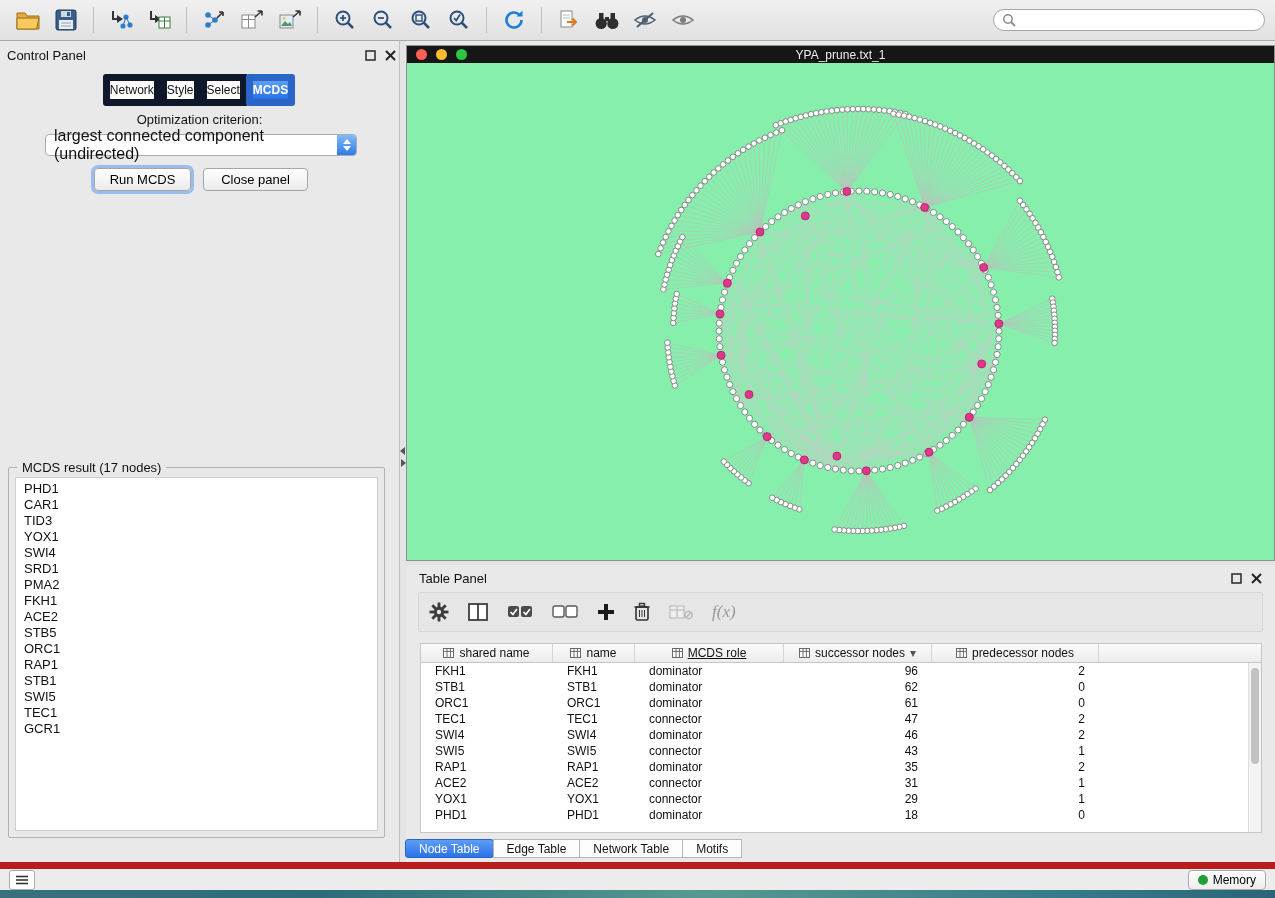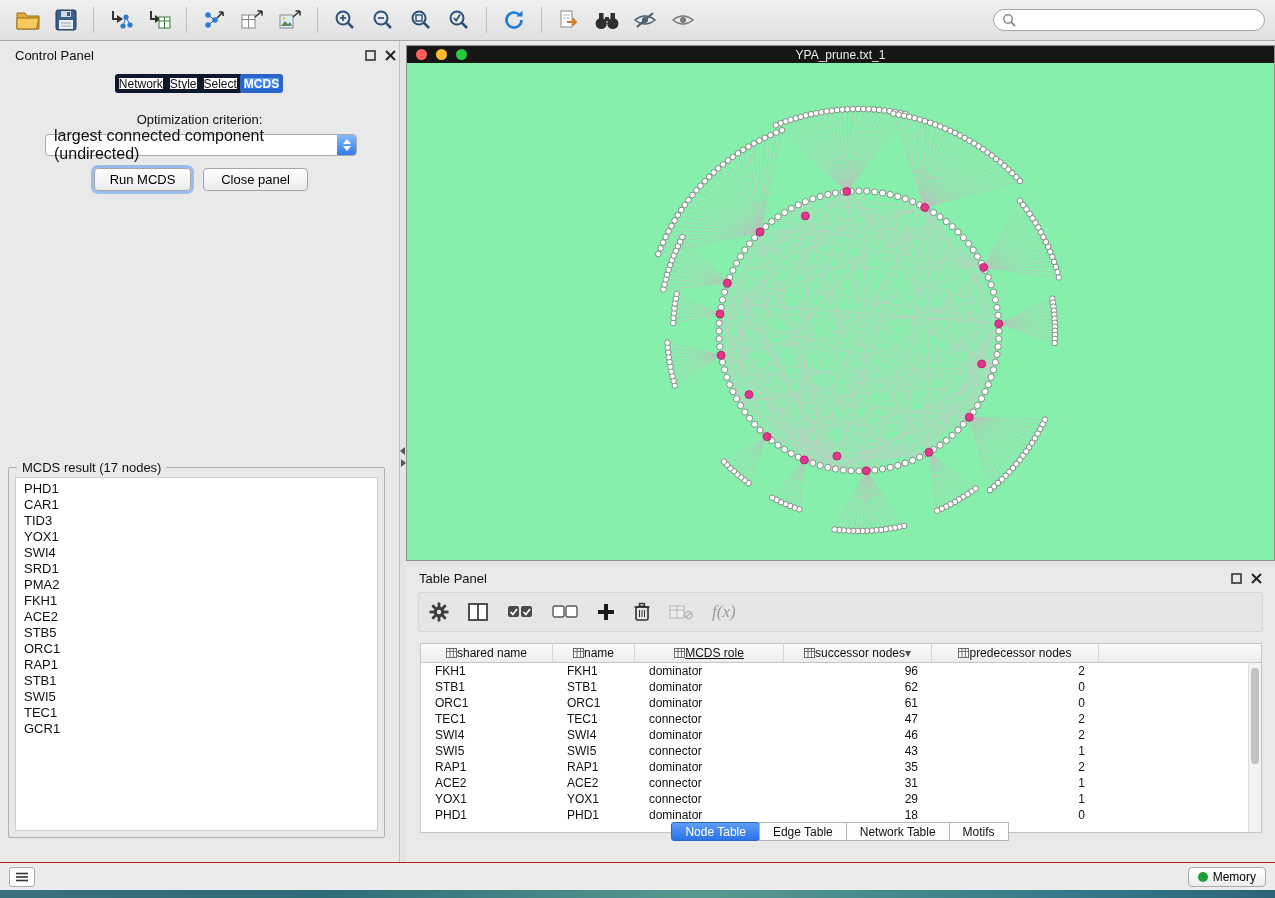--- a/index.html
+++ b/index.html
@@ -9,24 +9,24 @@
 
   
   .toolbar{position:absolute;left:0;top:0;width:1275px;height:41px;background:linear-gradient(#f0f0f0,#e1e1e1);border-bottom:1px solid #a9a9a9;display:flex;align-items:center;padding:0 10px;gap:2px;z-index:5}
   .tbtn{width:36px;height:32px;border:none;background:transparent;display:flex;align-items:center;justify-content:center;cursor:pointer}
   .tsep{width:1px;height:26px;background:#c0c0c0;margin:0 7px}
   .search-box{margin-left:auto;width:272px;height:22px;background:#fff;border:1px solid #a6a6a6;border-radius:11px;display:flex;align-items:center;padding:0 8px;gap:5px}
   .search-box input{border:none;outline:none;flex:1;font-size:12px;background:transparent;font-family:inherit}
 
   
   .control-panel{position:absolute;left:0;top:41px;width:400px;height:821px;background:#e9e9e9;border-right:1px solid #c2c2c2}
-  .cp-header{position:absolute;top:0;left:12px;right:0;height:28px;display:flex;align-items:center;padding:0 3px;font-size:13px}
+  .cp-header{position:absolute;top:0;left:4px;right:0;height:28px;display:flex;align-items:center;padding:0 3px;font-size:13px}
   .win-btns{margin-left:auto;display:flex;gap:9px;align-items:center}
   .cp-tabs{position:absolute;top:33px;left:0;right:0;display:flex;justify-content:center}
-  .cp-tab{height:19px;padding:0 0;font-size:12px;background:#fdfdfd;border:4px solid #0f172a;display:flex;align-items:center;margin-left:-1px;cursor:pointer}
+  .cp-tab{height:32px;padding:0 0;font-size:12px;background:#fdfdfd;border:7px solid #0f172a;display:flex;align-items:center;margin-left:-1px;cursor:pointer}
   .cp-tab:first-child{border-radius:3px 0 0 3px}
   .cp-tab.active{background:linear-gradient(#5e9ef6,#2a72e8);color:#fff;border-color:#2a66c8;border-radius:3px;font-weight:bold}
   .opt-label{position:absolute;top:71px;width:100%;text-align:center;font-size:13px}
   .dropdown{position:absolute;top:93px;left:45px;width:312px;height:22px;background:#fff;border:1px solid #ababab;border-radius:4px;display:flex;align-items:center;font-size:16px;padding-left:8px;cursor:pointer}
   .dd-btn{margin-left:auto;width:20px;height:20px;margin-right:0;background:linear-gradient(#83bafa,#2f7be8);border-radius:0 3px 3px 0;display:flex;flex-direction:column;align-items:center;justify-content:center;gap:2px}
   .btn{position:absolute;height:23px;background:linear-gradient(#ffffff,#ebebeb);border:1px solid #a5a5a5;border-radius:4px;font-size:13px;display:flex;align-items:center;justify-content:center;cursor:pointer;font-family:inherit}
   .btn.run{top:127px;left:94px;width:97px;box-shadow:0 0 0 3px rgba(90,153,246,.55)}
   .btn.closep{top:127px;left:203px;width:105px}
   .groupbox{position:absolute;left:8px;top:426px;width:377px;height:371px;border:1px solid #b2b2b2;border-radius:2px}
   .groupbox-label{position:absolute;top:-8px;left:8px;background:#e9e9e9;padding:0 5px;font-size:13px}
@@ -47,34 +47,34 @@
   .net-canvas{position:absolute;left:0;top:17px;cursor:default}
 
   
   .table-panel{position:absolute;left:406px;top:566px;width:869px;height:296px;background:#e9e9e9}
   .tp-header{position:absolute;top:0;left:0;right:0;height:24px;display:flex;align-items:center;padding:0 13px;font-size:13px}
   .tp-toolbar{position:absolute;top:26px;left:12px;right:12px;height:40px;display:flex;align-items:center;gap:19px;padding:0 10px;background:#e6e6e6;border:1px solid #d6d6d6;border-radius:2px}
   .tt-btn{border:none;background:transparent;display:flex;align-items:center;justify-content:center;cursor:pointer;height:30px}
   .fx{font-family:"Liberation Serif","DejaVu Serif",serif;font-style:italic;font-size:17px;color:#9a9a9a}
   .node-table{position:absolute;left:14px;top:77px;width:842px;height:190px;background:#fff;border:1px solid #c6c6c6}
   .thead{display:flex;height:19px;background:linear-gradient(#fbfbfb,#ececec);border-bottom:1px solid #c6c6c6}
-  .hcell{display:flex;align-items:center;justify-content:center;font-size:12px;border-right:1px solid #d5d5d5;cursor:pointer}
+  .hcell{display:flex;align-items:center;justify-content:center;gap:5px;font-size:12px;border-right:1px solid #d5d5d5;cursor:pointer}
   .hfill{flex:1}
   .tbody{position:relative}
   .trow{display:flex;height:16px;align-items:center;cursor:default}
   .tcell{font-size:12px;padding:0 14px;white-space:nowrap;overflow:hidden}
   .c0{width:132px}.c1{width:82px}.c2{width:149px}.c3{width:148px;text-align:right}.c4{width:167px;text-align:right}
   .vscroll{position:absolute;right:0;top:19px;bottom:0;width:13px;background:#f3f3f3;border-left:1px solid #dedede}
   .vthumb{position:absolute;left:2px;right:2px;top:5px;height:96px;background:#c2c2c2;border-radius:5px;cursor:grab}
-  .tp-tabs{position:absolute;top:256px;left:0;right:0;display:flex;justify-content:center}
+  .tp-tabs{position:absolute;top:273px;left:0;right:0;display:flex;}
   .tp-tab{height:19px;padding:0 13px;font-size:12px;background:#fdfdfd;border:1px solid #b6b6b6;margin-left:-1px;display:flex;align-items:center;cursor:pointer}
   .tp-tab.active{background:linear-gradient(#5e9ef6,#2a72e8);color:#fff;border-color:#2a66c8;border-radius:3px}
 
   
-  .status-bar{position:absolute;left:0;top:862px;width:1275px;height:28px;background:#ececec;border-top:1px solid #b91c1c;display:flex;align-items:center;padding:0 9px}
+  .status-bar{position:absolute;left:0;top:862px;width:1275px;height:28px;background:#ececec;border-top:7px solid #b91c1c;display:flex;align-items:center;padding:0 9px}
   .menu-btn{width:26px;height:20px;background:#fff;border:1px solid #ababab;border-radius:3px;display:flex;align-items:center;justify-content:center;cursor:pointer}
   .memory-btn{margin-left:auto;height:20px;background:linear-gradient(#fff,#ededed);border:1px solid #ababab;border-radius:4px;display:flex;align-items:center;gap:5px;padding:0 9px;font-size:12px;cursor:pointer}
   .mem-dot{width:10px;height:10px;border-radius:50%}
   .desktop-strip{position:absolute;left:0;top:890px;width:1275px;height:8px;background:linear-gradient(90deg,#39707e,#2e6b7a 25%,#58998f 55%,#35788a 85%,#2c6577)}
 </style>
 </head>
 <body>
 
 <div class="toolbar">
   <button class="tbtn">

